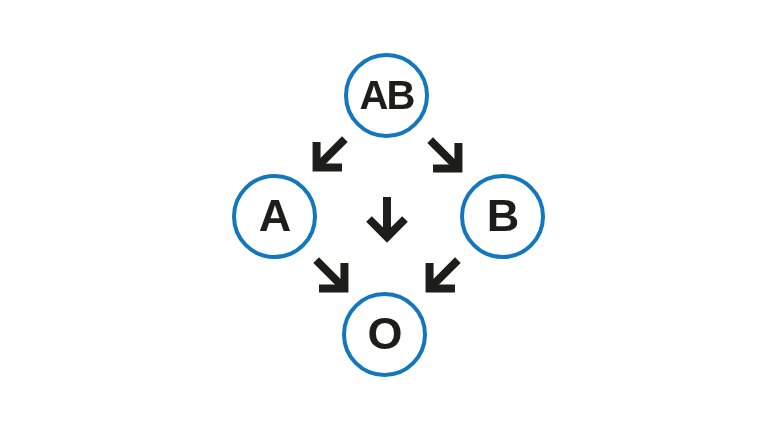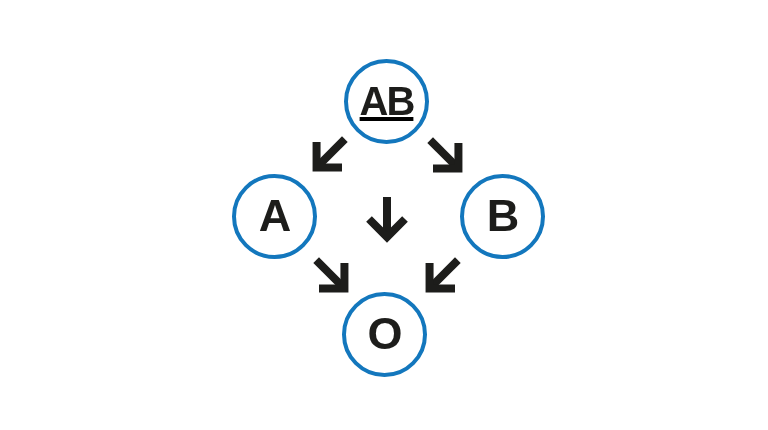--- a/index.html
+++ b/index.html
@@ -52,21 +52,21 @@
     stroke-linejoin: miter;
   }
   .rot45  { transform: rotate(45deg); }   
   .rot-45 { transform: rotate(-45deg); }  
 </style>
 </head>
 <body style="--node-stroke: #1377bd; --arrow: #1d1d1b; --text: #1d1d1b; --background: #ffffff;">
 
 <div class="canvas">
 
-  <div class="node node-ab" style="left:344px; top:59px;text-decoration:underline;">
+  <div class="node node-ab" style="left:344px; top:53px;">
     <span class="label">AB</span>
   </div>
 
   <div class="node" style="left:232px; top:174px;">
     <span class="label">A</span>
   </div>
 
   <div class="node" style="left:460px; top:174px;">
     <span class="label">B</span>
   </div>

